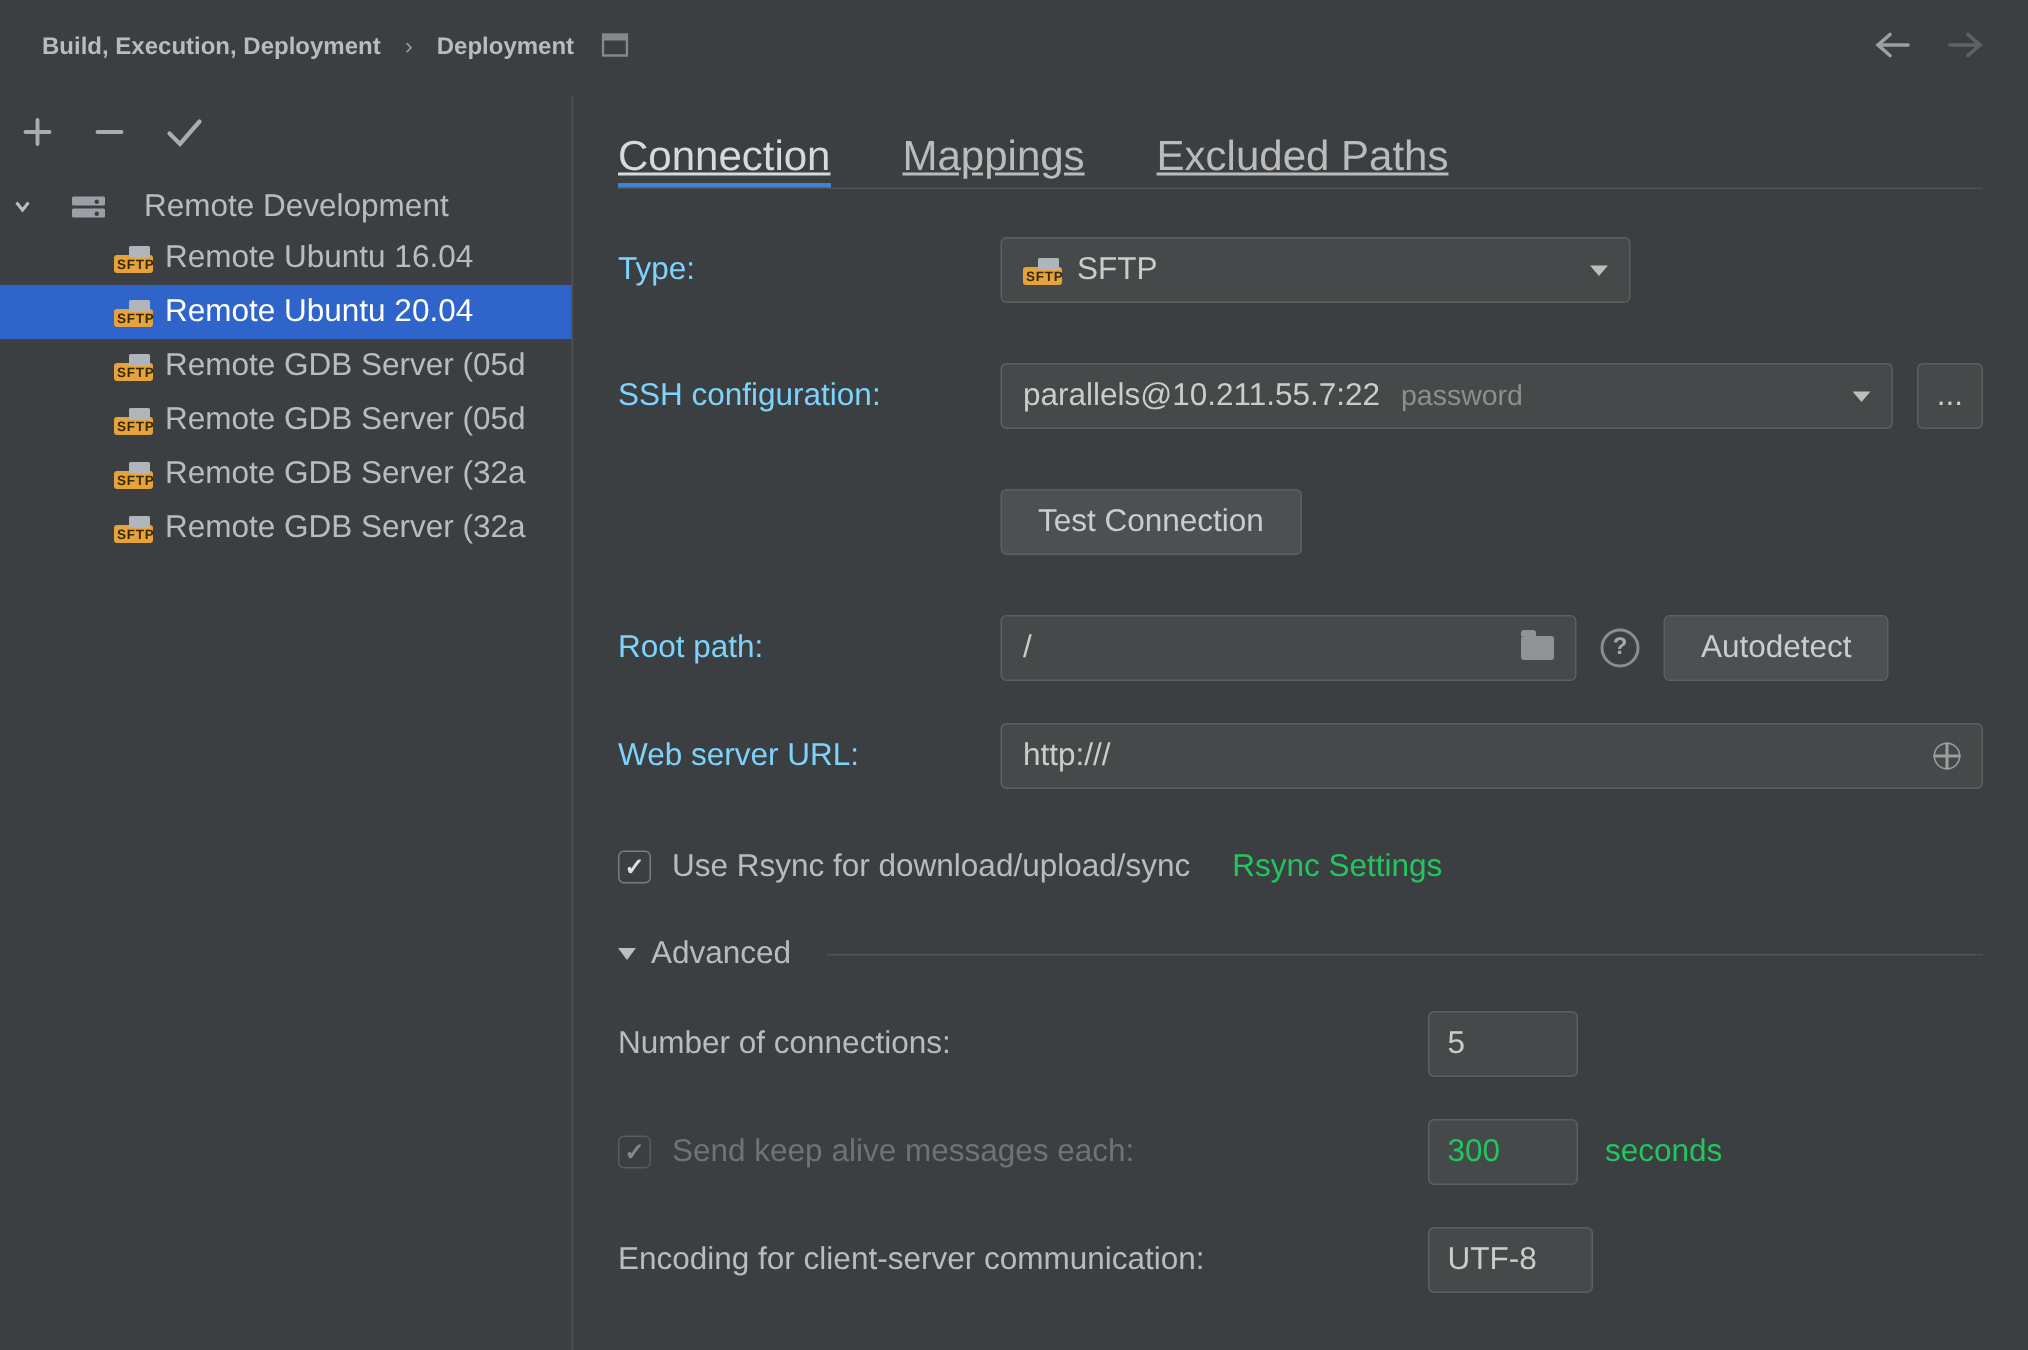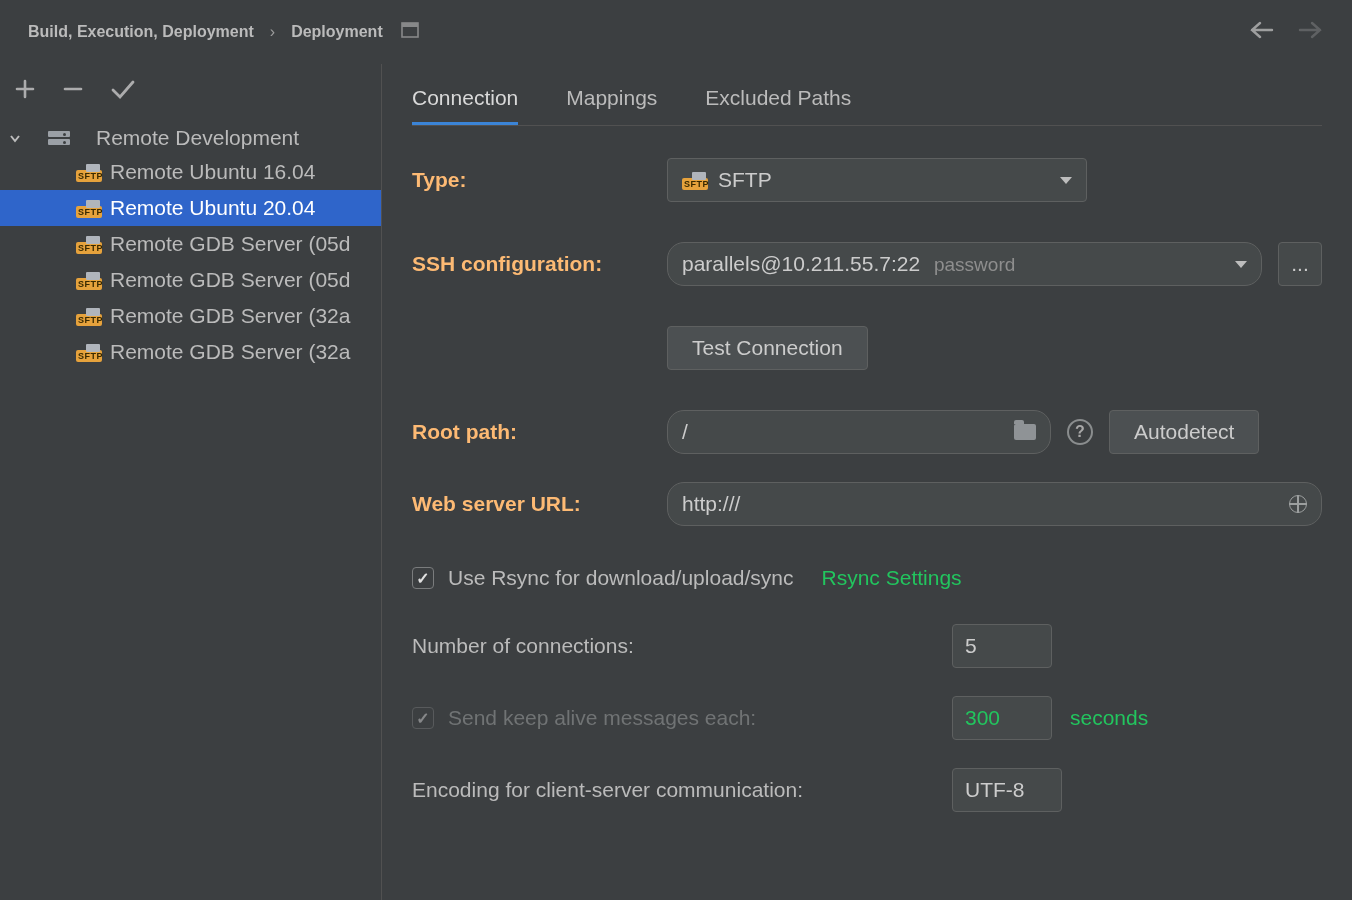--- a/index.html
+++ b/index.html
@@ -91,49 +91,50 @@
   
   .tabs {
     display: flex;
     align-items: flex-end;
     gap: 48px;
     border-bottom: 1px solid #515151;
     height: 60px;
     margin-top: 2px;
   }
   .tab {
-    padding-bottom: 12px;
-    font-size: 21px;
+    padding-bottom: 2px;
+    font-size: 28px;
     color: #bbbbbb;
     cursor: pointer;
     border-bottom: 3px solid transparent;
+    text-decoration: underline;
   }
   .tab.active {
     color: #d9d9d9;
     border-bottom-color: #3b84d6;
   }
 
   
   .form { padding-top: 32px; font-size: 21px; }
   .row { display: flex; align-items: center; margin-bottom: 40px; }
   .row.tight { margin-bottom: 28px; }
-  .label { width: 255px; color: #fdba74; font-weight: bold; }
+  .label { width: 255px; color: #7dd3fc; }
   .control { flex: 1; display:flex; align-items:center; gap:16px;}
   .select, .input, .btn, .square-btn, .small-input {
     background: #45494a;
     border: 1px solid #5e6060;
     border-radius: 4px;
     color: #cccccc;
     height: 44px;
     display:flex; align-items:center;
     font-size: 21px;
   }
   .select { width: 420px; padding: 0 14px; justify-content:space-between; cursor:pointer;}
   .select .sftp-inline { display:flex; align-items:center; gap:10px;}
-  .input { flex:1; padding: 0 14px; justify-content:space-between;border-radius:17px;}
+  .input { flex:1; padding: 0 14px; justify-content:space-between;}
   .input .hint { color:#8e8e8e; margin-left:8px; font-size:19px;}
   .square-btn { width:44px; justify-content:center; cursor:pointer;}
   .triangle-down {
     width:0;height:0;border-left:6px solid transparent;border-right:6px solid transparent;border-top:7px solid #bdbdbd;
   }
   .btn {
     padding: 0 24px; cursor:pointer; width:auto;
   }
   .btn.secondary { background:#4c5052; }
   .small-input { width:100px; padding:0 12px; }
@@ -335,20 +336,25 @@
       </div>
 
       <div class="row" style="margin-bottom:34px">
         <div style="display:flex;align-items:center;">
           <span class="checkbox checked"></span>
           <span>Use Rsync for download/upload/sync</span>
           <span class="link">Rsync Settings</span>
         </div>
       </div>
 
+      <div class="section-header">
+        <span class="triangle-down-sm"></span>
+        <span>Advanced</span>
+        <span class="rule"></span>
+      </div>
 
       <div class="row tight">
         <div style="width:540px">Number of connections:</div>
         <div class="small-input">
           <span>5</span>
         </div>
       </div>
 
       <div class="row tight">
         <div style="display:flex;align-items:center;width:540px">

